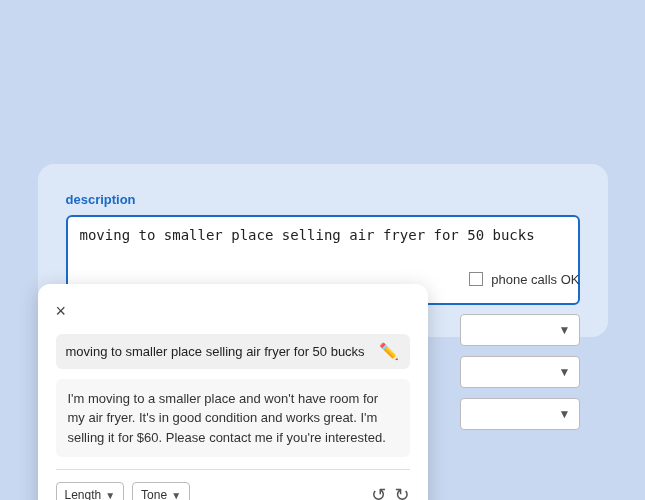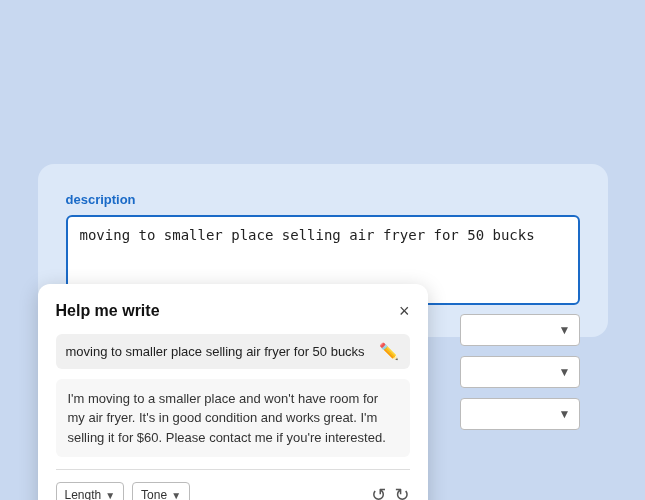--- a/index.html
+++ b/index.html
@@ -216,26 +216,29 @@
     </div>
     <div class="dropdown-stub">
       <span class="chevron-icon">▼</span>
     </div>
     <div class="dropdown-stub">
       <span class="chevron-icon">▼</span>
     </div>
   </div>
 
   
+  <div class="contact-row">
+    <div class="contact-checkbox"></div>
+    <span>phone calls OK</span>
+  </div>
 
   
   <div class="help-modal">
 
     <div class="modal-header">
-      <span class="modal-title">Help me write</span>
       <button class="close-btn">×</button>
     </div>
 
     <div class="input-row">
       <span class="input-text">moving to smaller place selling air fryer for 50 bucks</span>
       <span class="edit-icon">✏️</span>
     </div>
 
     <div class="generated-text-box">I'm moving to a smaller place and won't have room for my air fryer. It's in good condition and works great. I'm selling it for $60. Please contact me if you're interested.</div>
 

